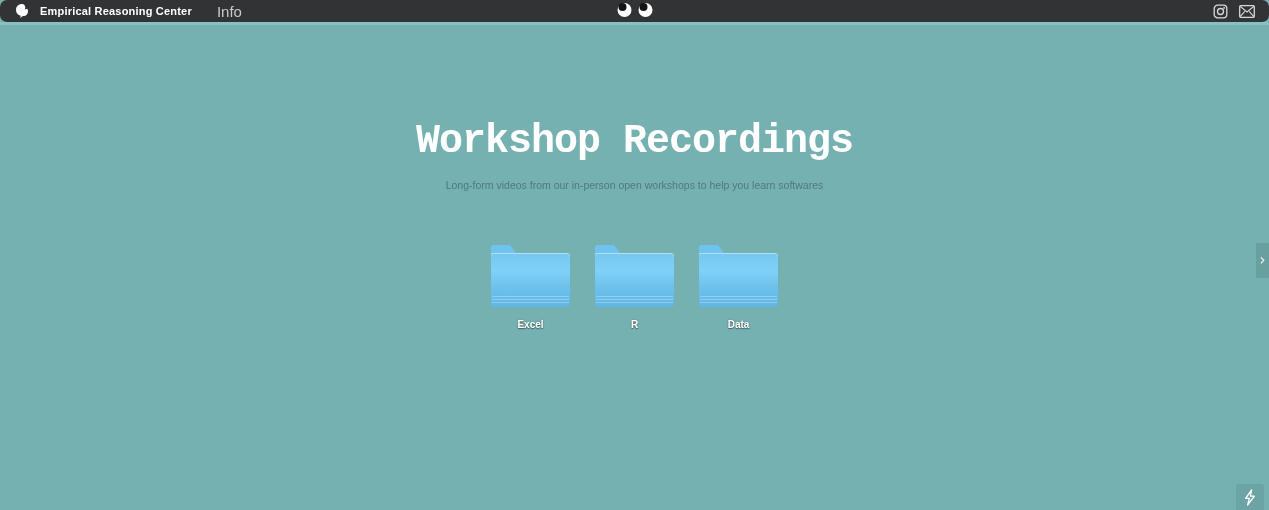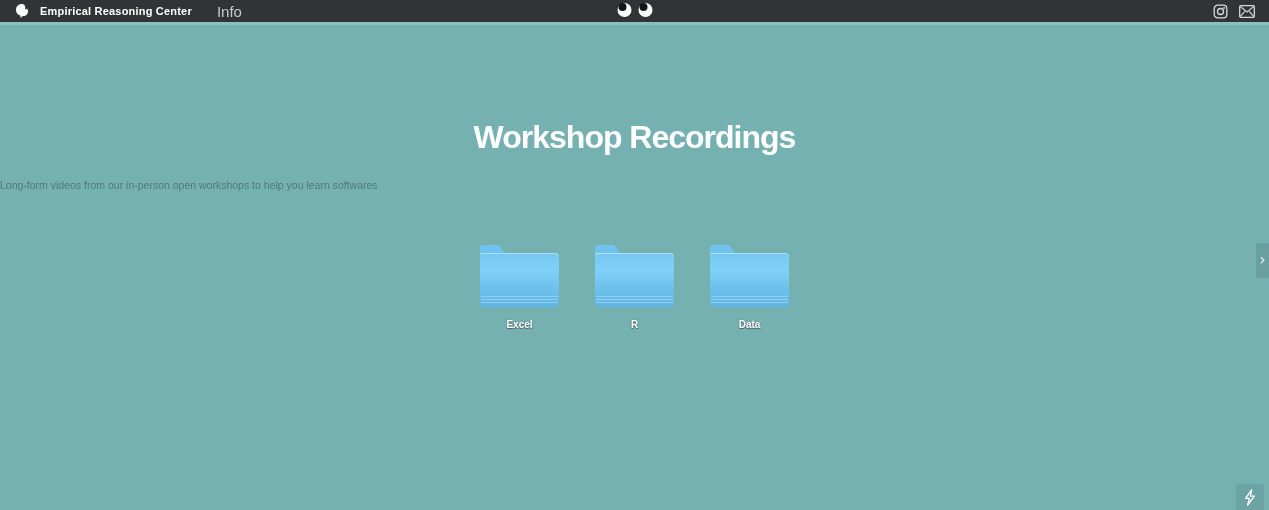--- a/index.html
+++ b/index.html
@@ -11,20 +11,21 @@
     overflow:hidden;
   }
 
   
   .navbar {
     position:absolute; top:0; left:0; right:0; height:22px;
     background:#323335;
     display:flex; align-items:center;
     padding:0 14px;
     z-index:5;
+    border-radius:7px;
   }
   .nav-underline {
     position:absolute; top:22px; left:0; right:0; height:3px;
     background:#93c5c7; opacity:.75; z-index:4;
   }
   .logo-wrap { display:flex; align-items:center; margin-right:10px; cursor:pointer; }
   .brand {
     color:#ffffff; font-size:11px; font-weight:bold;
     text-decoration:none; letter-spacing:.2px; cursor:pointer;
   }
@@ -44,37 +45,37 @@
     content:""; position:absolute; top:0; left:1px;
     width:8px; height:8px; background:#141414; border-radius:50%;
   }
   .nav-icons { margin-left:auto; display:flex; align-items:center; gap:11px; }
   .nav-icon { display:flex; align-items:center; cursor:pointer; }
 
   
   .hero-title {
     position:absolute; top:119px; left:0; right:0;
     text-align:center;
-    font-family:Liberation Sans, sans-serif;
+    font-family:Liberation Mono, monospace;
     font-weight:bold;
-    font-size:32px;
+    font-size:40px;
     letter-spacing:-1px;
     color:#ffffff;
   }
   .hero-subtitle {
     position:absolute; top:179px; left:0; right:0;
-    text-align:left;
+    text-align:center;
     font-size:10.5px;
     color:#4e7a7c;
   }
 
   
   .folders-row {
     position:absolute; top:245px; left:0; right:0;
-    display:flex; justify-content:center; gap:36px;
+    display:flex; justify-content:center; gap:25px;
   }
   .folder-cell {
     width:79px;
     display:flex; flex-direction:column; align-items:center;
     cursor:pointer;
   }
   .folder-icon { position:relative; width:79px; height:62px; }
   .folder-tab {
     position:absolute; top:0; left:0;
     width:27px; height:11px;

